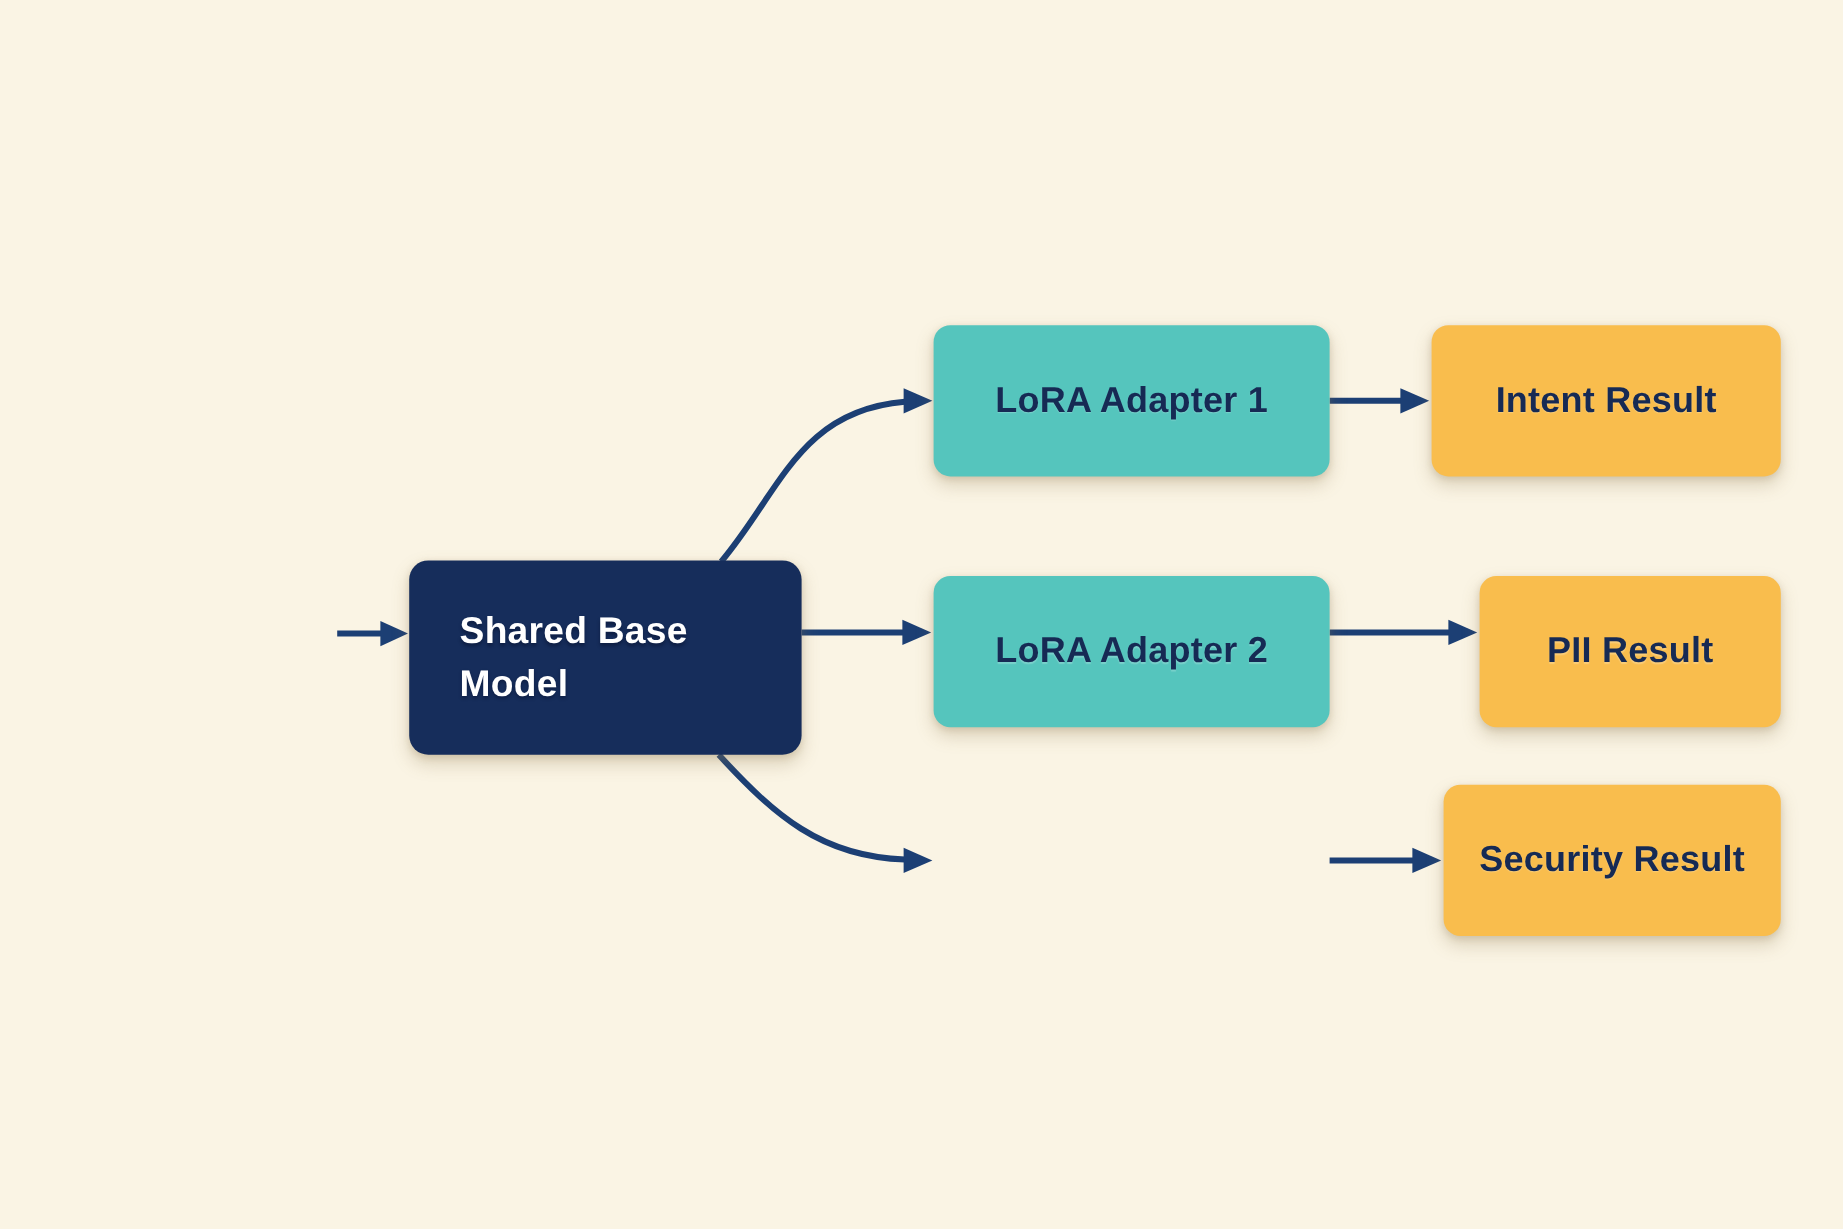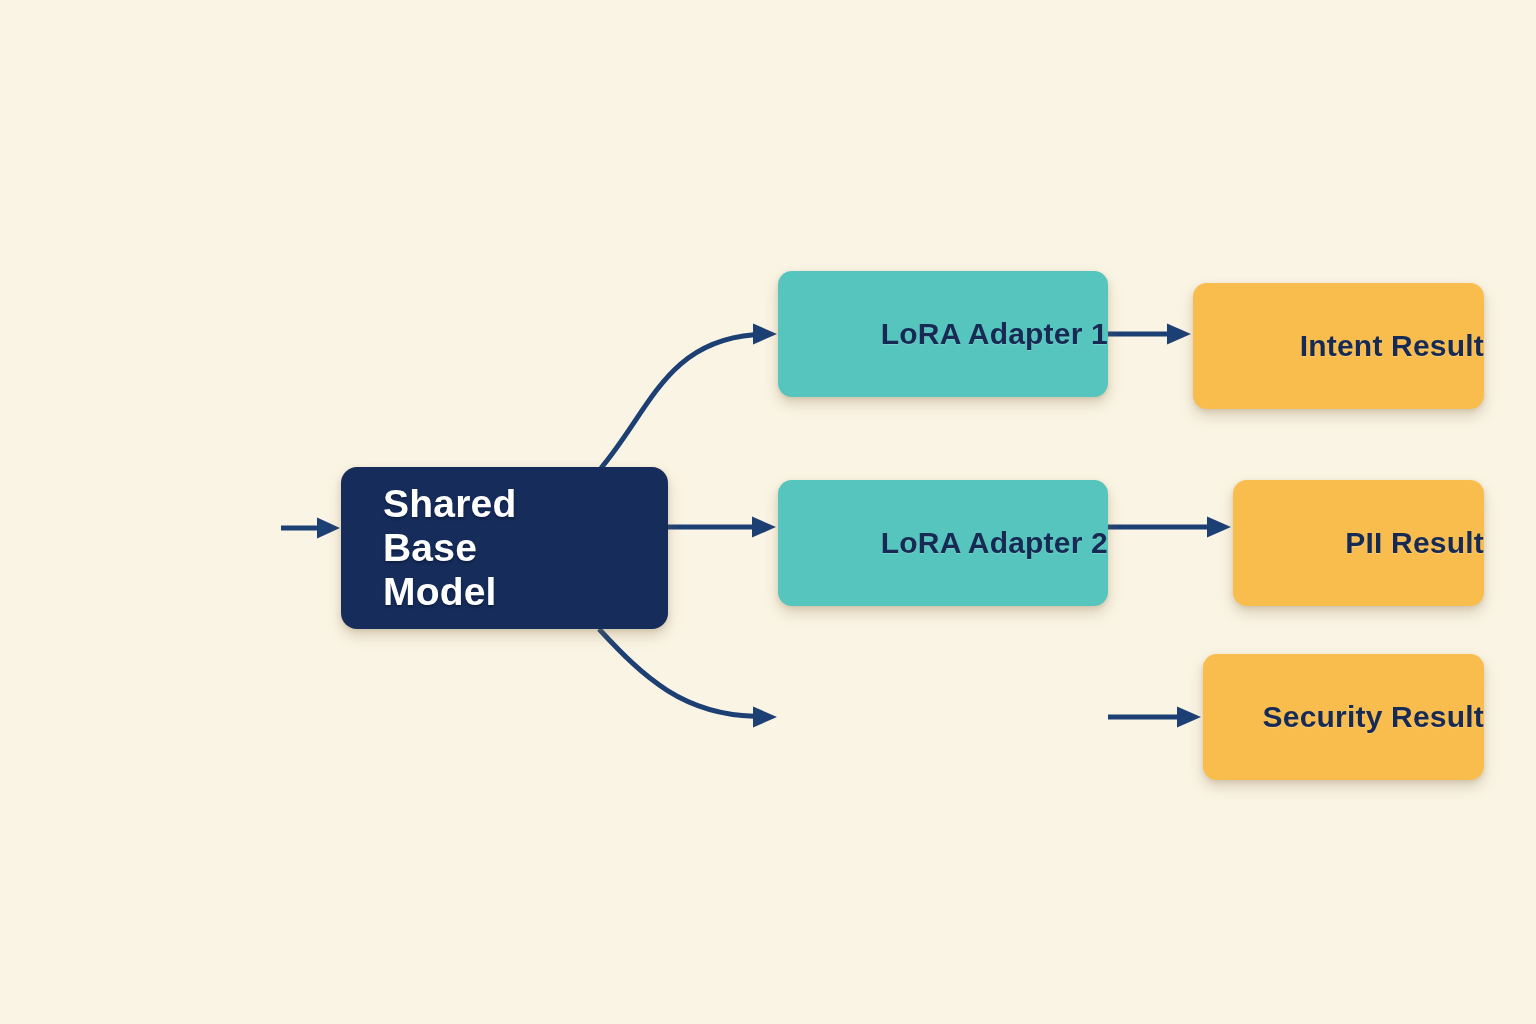--- a/index.html
+++ b/index.html
@@ -26,21 +26,21 @@
   }
   svg.edges {
     position: absolute; inset: 0;
     width: 1536px; height: 1024px;
     color: var(--arrow);
   }
   svg.edges path { stroke: currentColor; stroke-width: 5; fill: none; }
   svg.edges polygon { fill: currentColor; stroke: none; }
   .node {
     position: absolute;
-    display: flex; align-items: center; justify-content: flex-end;
+    display: flex; align-items: center; justify-content: center;
     text-align: center;
     border-radius: 14px;
     box-shadow: 0 7px 14px rgba(140, 118, 75, 0.28), 0 2px 5px rgba(140, 118, 75, 0.18);
     font-weight: 700;
     font-size: 30px;
     letter-spacing: 0.2px;
   }
   .node .label { display: block; }
   .node-input {
     left: 35px; top: 468px; width: 246px; height: 120px;
@@ -49,41 +49,41 @@
     text-shadow: 0 2px 3px rgba(30, 10, 60, 0.35);
   }
   .node-base {
     left: 341px; top: 467px; width: 327px; height: 162px;
     background: var(--node-base-bg);
     color: var(--text-light);
     border-radius: 16px;
     justify-content: flex-start;
     text-align: left;
     padding-left: 42px;
-    font-size: 39px;
+    font-size: 31px;
     line-height: 44px;
     text-shadow: 0 2px 3px rgba(5, 12, 35, 0.45);
   }
   .node-base .label { width: 205px; }
   .node-adapter {
     left: 778px; width: 330px; height: 126px;
     background: var(--node-adapter-bg);
     color: var(--text-dark);
     text-shadow: 0 1px 1px rgba(255, 255, 255, 0.22);
   }
   .node-result {
     background: var(--node-result-bg);
     color: var(--text-dark);
     height: 126px;
     text-shadow: 0 1px 1px rgba(255, 255, 255, 0.25);
   }
   .row-1 { top: 271px; }
   .row-2 { top: 480px; }
   .row-3 { top: 654px; }
-  .node-result-1 { left: 1193px; width: 291px; margin-top: 12px; }
+  .node-result-1 { left: 1193px; width: 291px; }
   .node-result-2 { left: 1233px; width: 251px; }
   .node-result-3 { left: 1203px; width: 281px; }
 </style>
 </head>
 <body>
 
 <div class="canvas">
 
   <svg class="edges" viewBox="0 0 1536 1024" xmlns="http://www.w3.org/2000/svg">
 

